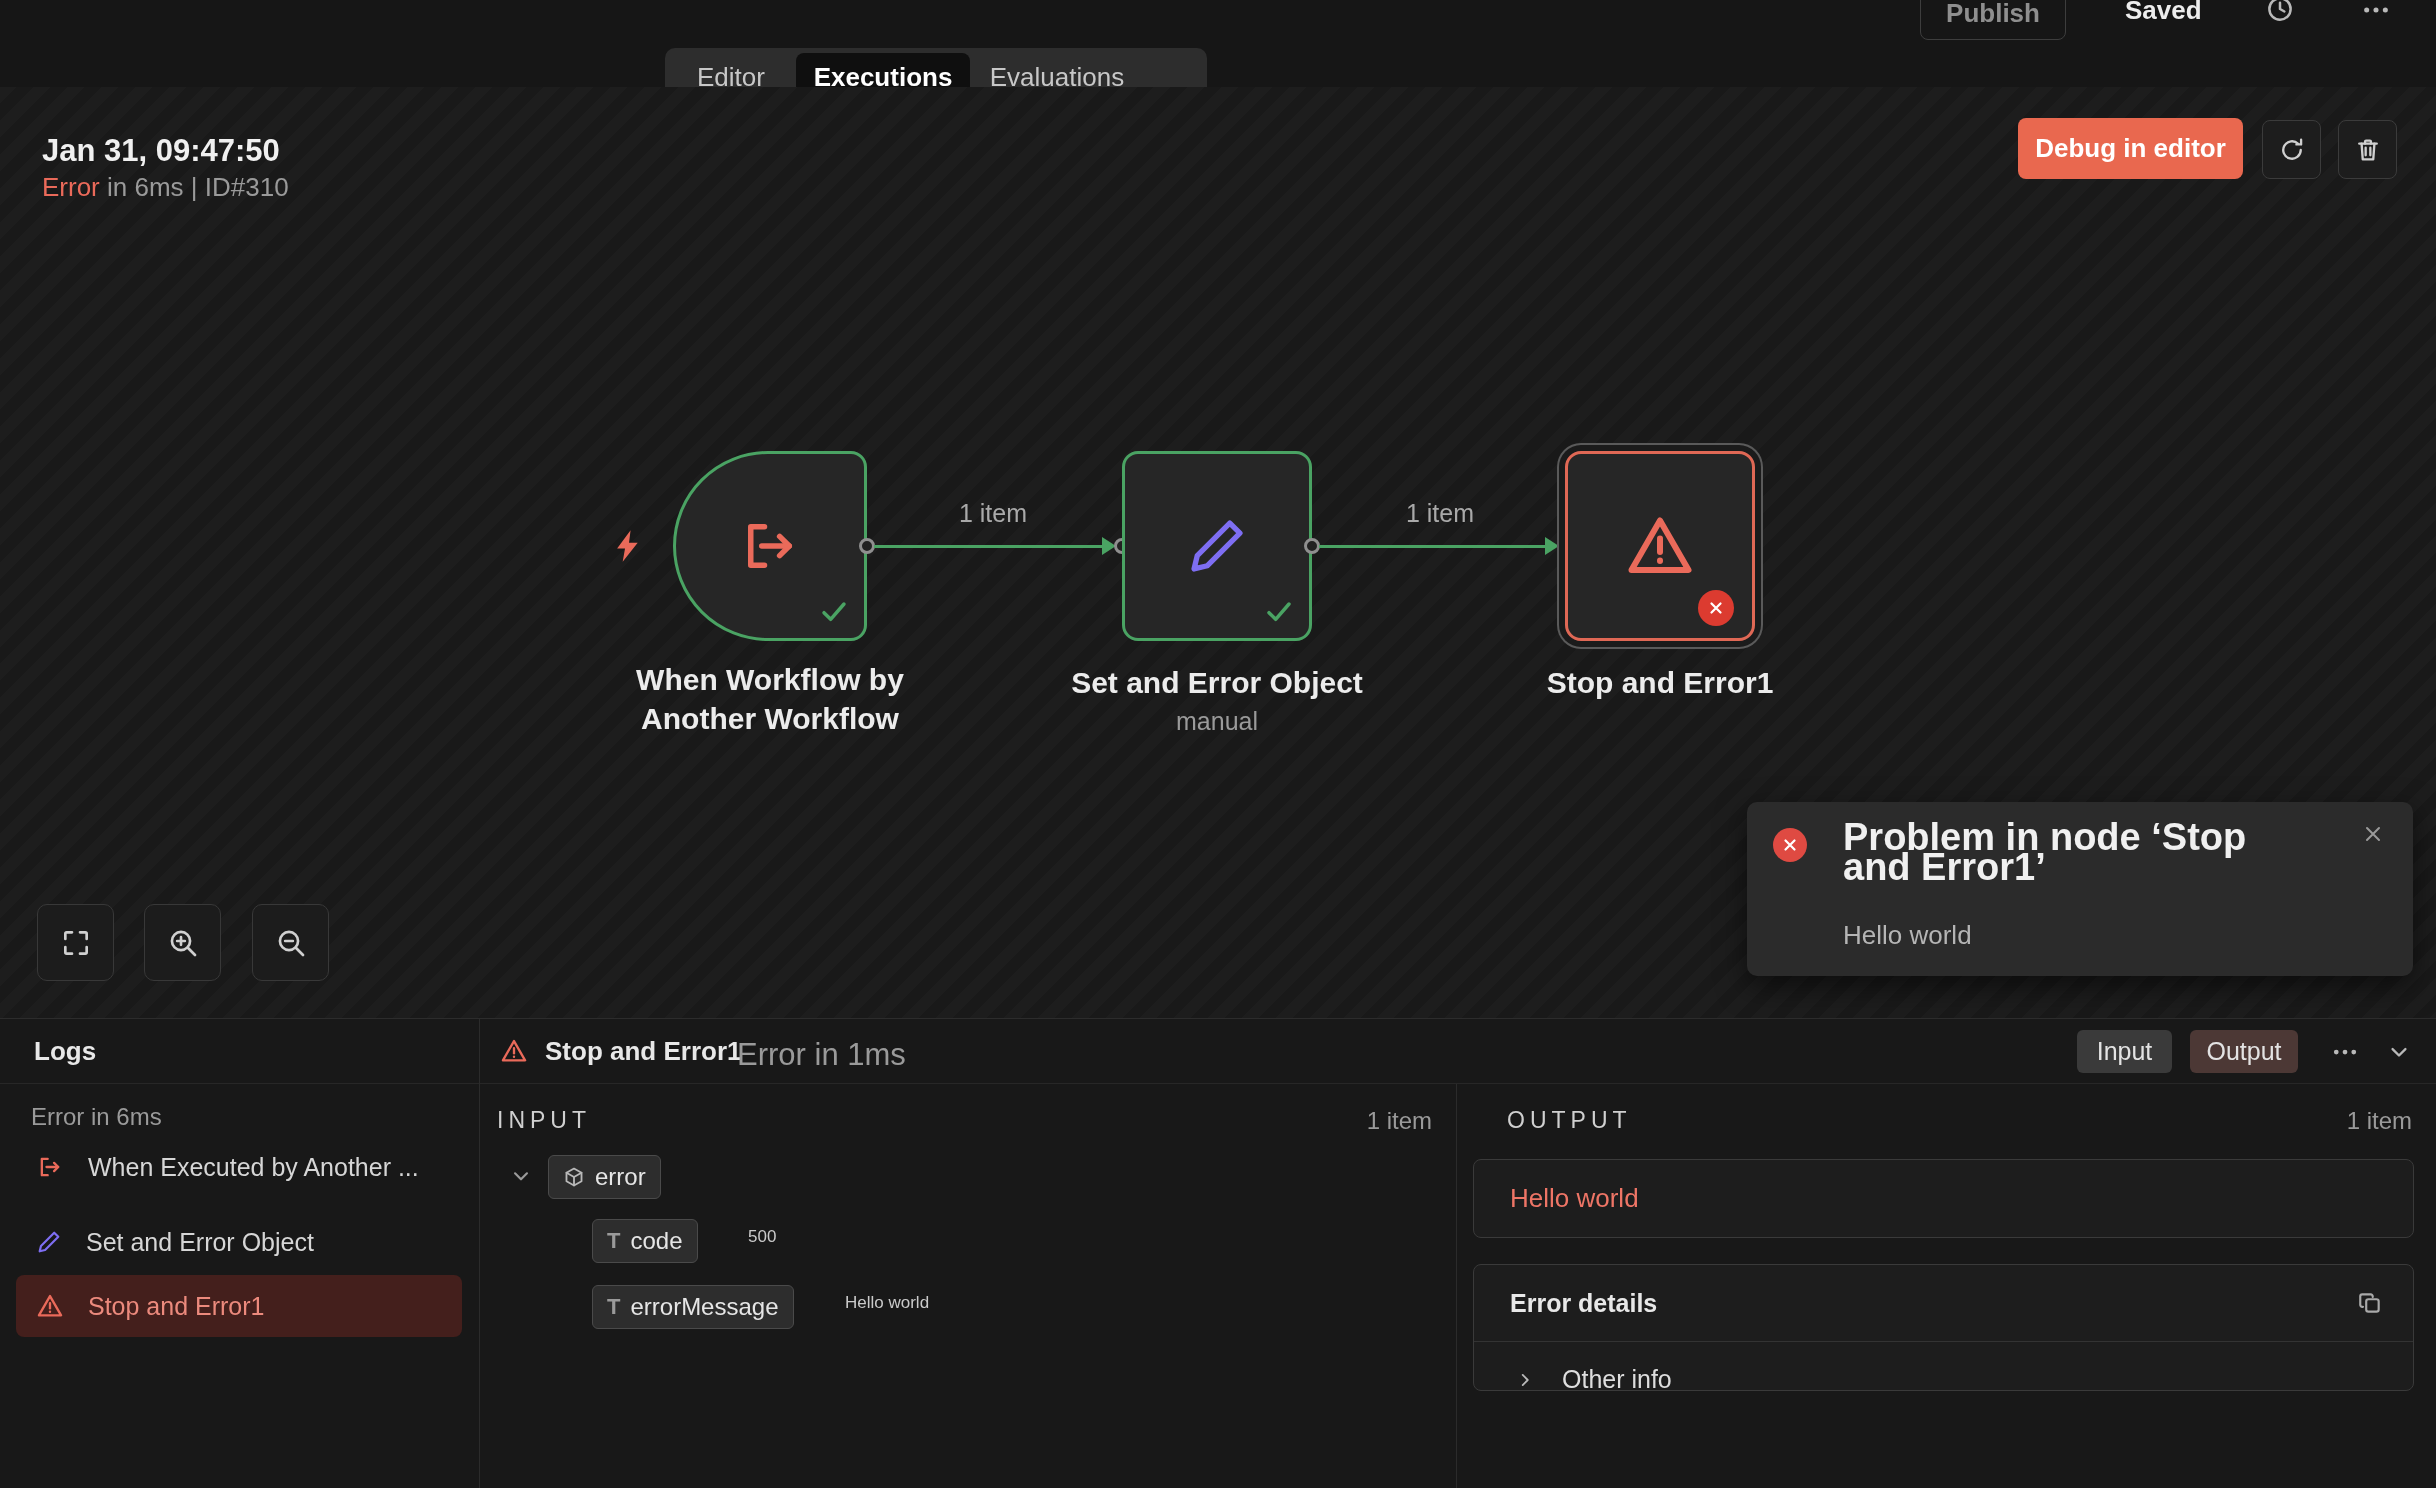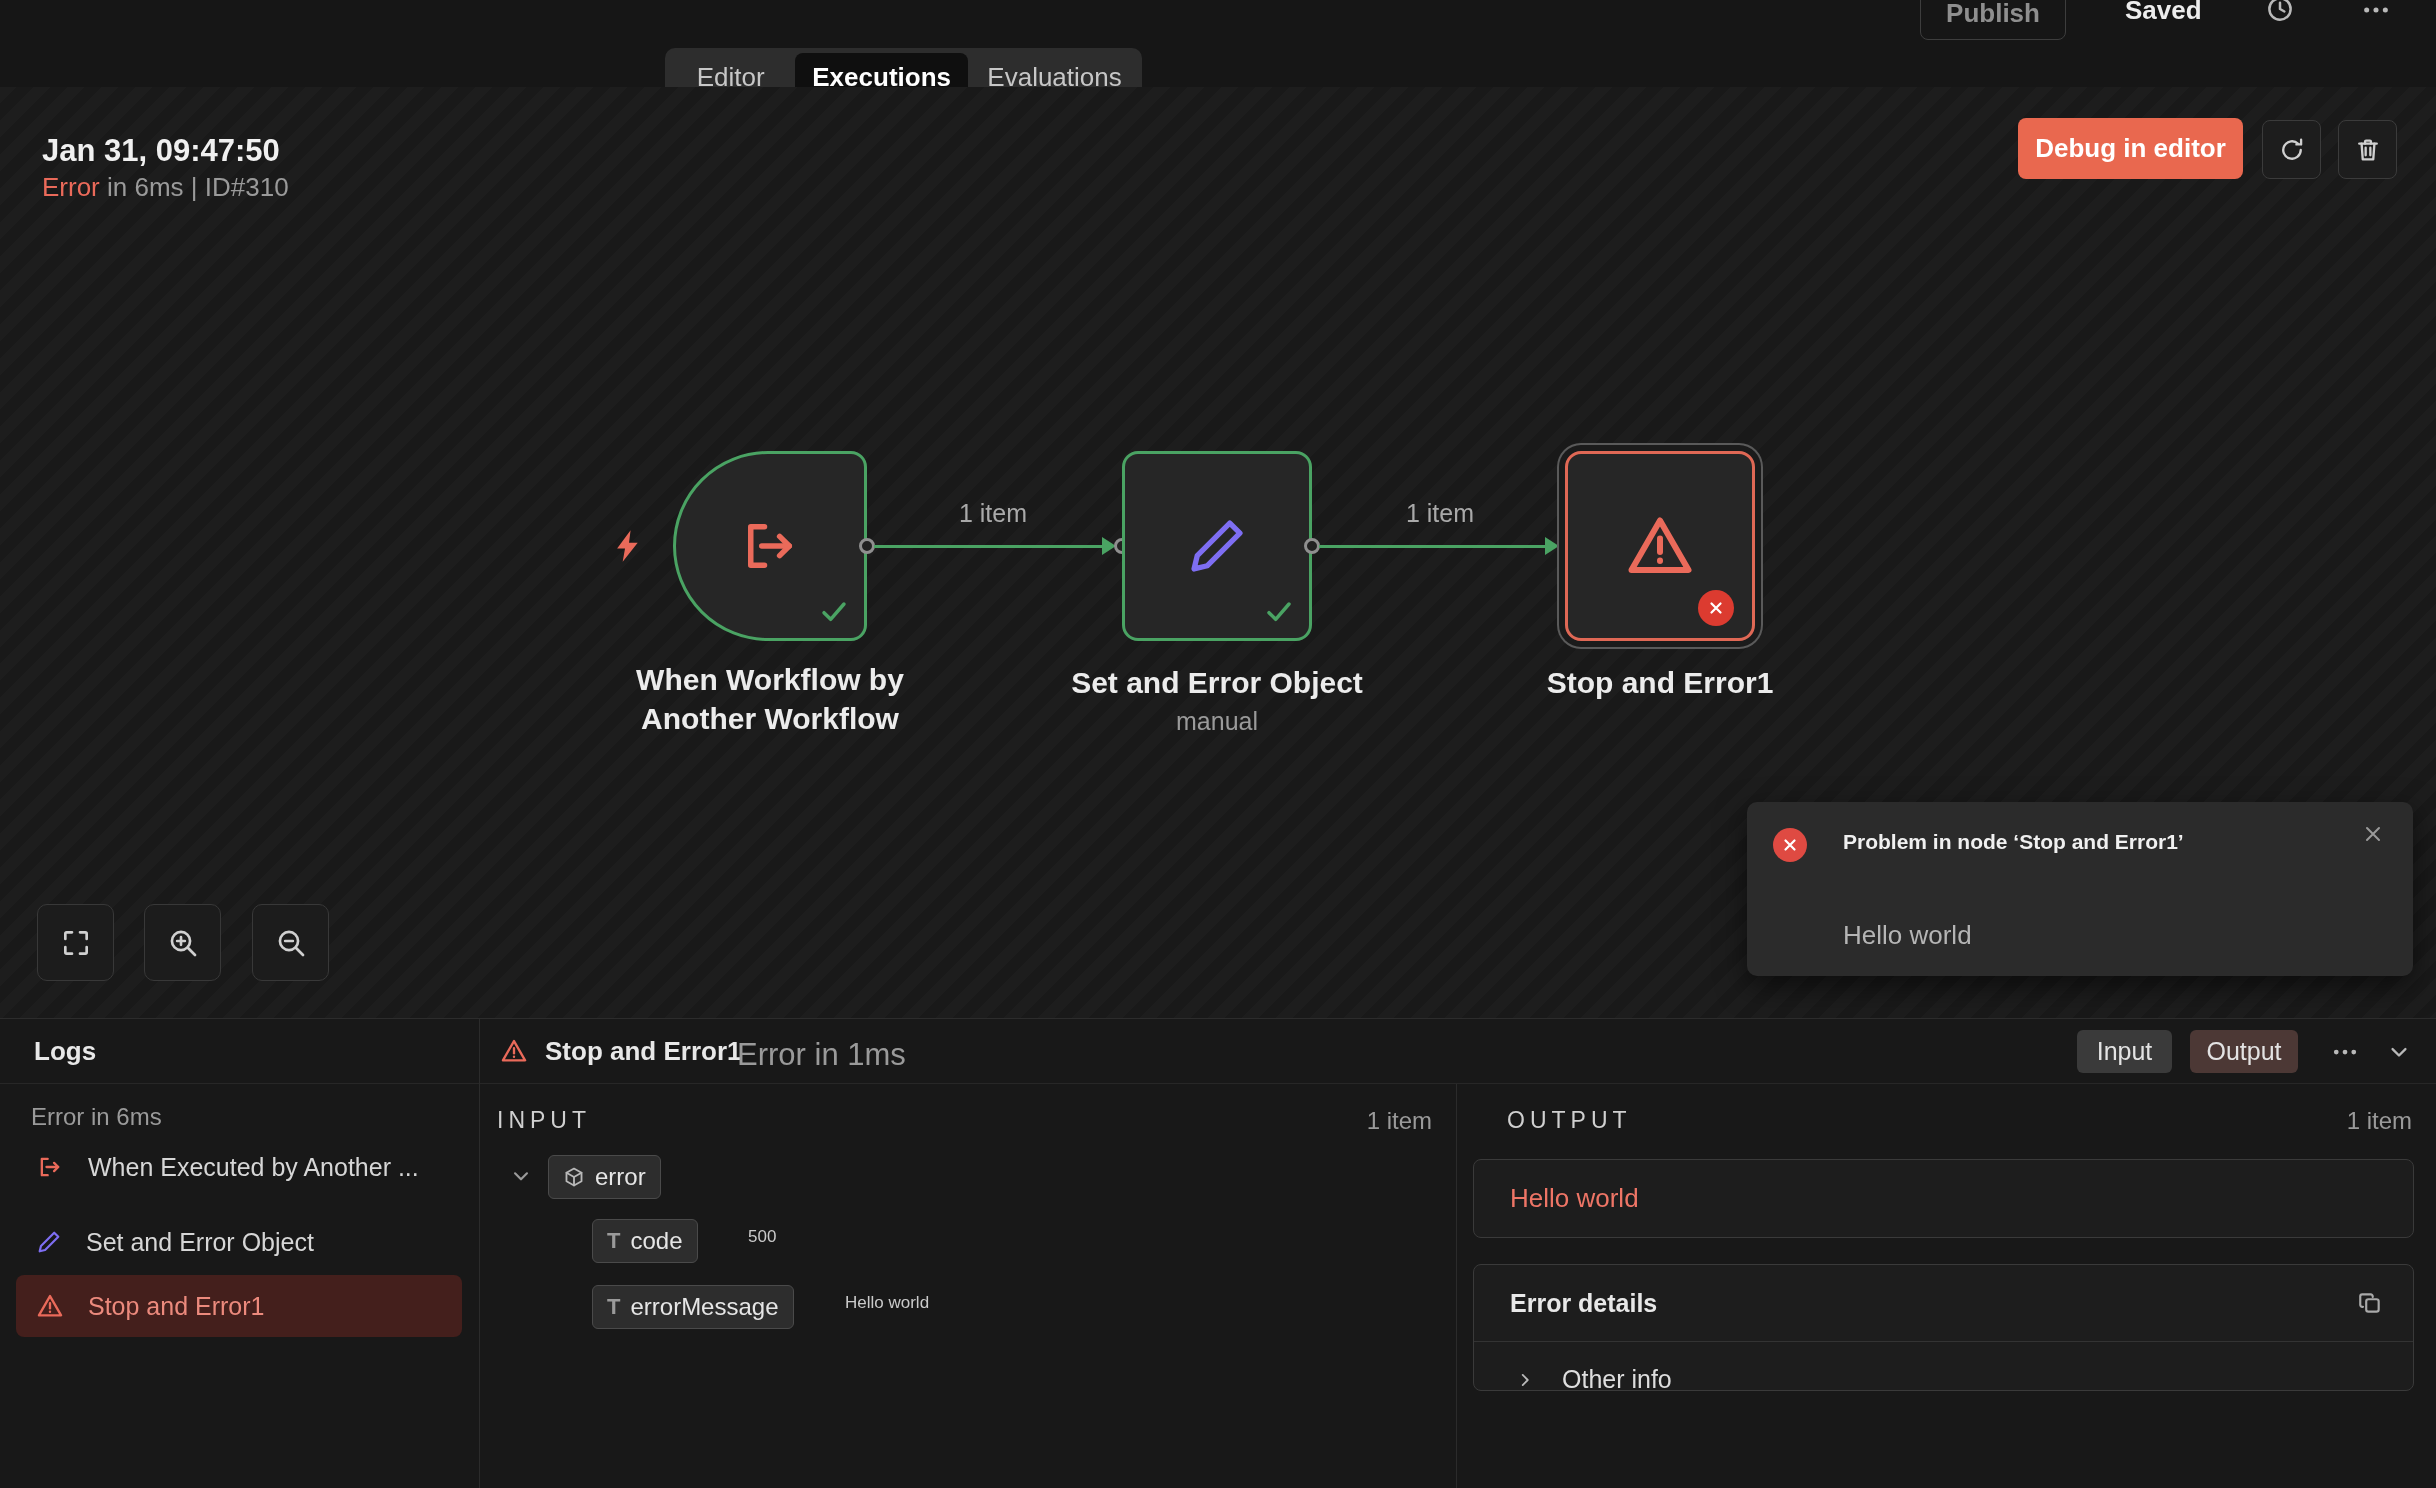--- a/index.html
+++ b/index.html
@@ -41,21 +41,21 @@
   .node-label{font-size:30px;font-weight:bold;color:#ececec;text-align:center;line-height:39px;}
   .node-sub{font-size:25px;color:#9a9a9a;text-align:center;}
 
   .conn-line{height:3px;background:#4aa363;}
   .conn-dot{width:16px;height:16px;border-radius:50%;background:#222;border:3px solid #8f8f8f;box-sizing:border-box;}
   .conn-arrow{width:0;height:0;border-top:9px solid transparent;border-bottom:9px solid transparent;border-left:14px solid #4aa363;}
   .conn-label{font-size:25px;color:#a9a9a9;text-align:center;}
 
   .toast{background:#2b2b2b;border-radius:10px;box-shadow:0 10px 30px rgba(0,0,0,.55);}
   .toast-circle{width:34px;height:34px;border-radius:50%;background:#df4a42;display:flex;align-items:center;justify-content:center;color:#fff;}
-  .toast-title{font-size:21px;font-weight:bold;line-height:39px;color:#f0f0f0;}
+  .toast-title{font-size:38px;font-weight:bold;line-height:30px;color:#f0f0f0;}
   .toast-msg{font-size:26px;color:#b5b5b5;}
 
   .zoom-btn{width:75px;height:75px;background:#1c1c1c;border:1px solid #383838;border-radius:10px;
             color:#d0d0d0;display:flex;align-items:center;justify-content:center;}
 
   
   .bottom{left:0;top:1018px;width:2436px;height:470px;background:#181818;border-top:1px solid #2c2c2c;box-sizing:border-box;}
   .bp-header{left:0;top:0;width:2436px;height:65px;border-bottom:1px solid #272727;box-sizing:border-box;}
   .vdiv{width:1px;background:#2b2b2b;}
   .logs-title{font-size:26px;font-weight:bold;color:#e8e8e8;}
@@ -175,21 +175,21 @@
           <use href="#s-history"></use>
         </svg>
     </div>
     <div class="abs" style="left:2348px;top:-6px;color:#b9b9b9;">
       <svg class="ic" width="32" height="32">
           <use href="#s-dots"></use>
         </svg>
     </div>
   </div>
 
-  <div class="abs tabs" style="left:665px;top:48px;width:477px;height:59px;box-sizing:border-box;align-items:flex-end;">
+  <div class="abs tabs" style="left:665px;top:48px;width:542px;height:59px;box-sizing:border-box;align-items:flex-end;">
     <div class="tab" style="width:122px;">
       <span>Editor</span>
     </div>
     <div class="tab active" style="width:174px;">
       <span>Executions</span>
     </div>
     <div class="tab" style="width:166px;">
       <span>Evaluations</span>
     </div>
   </div>

